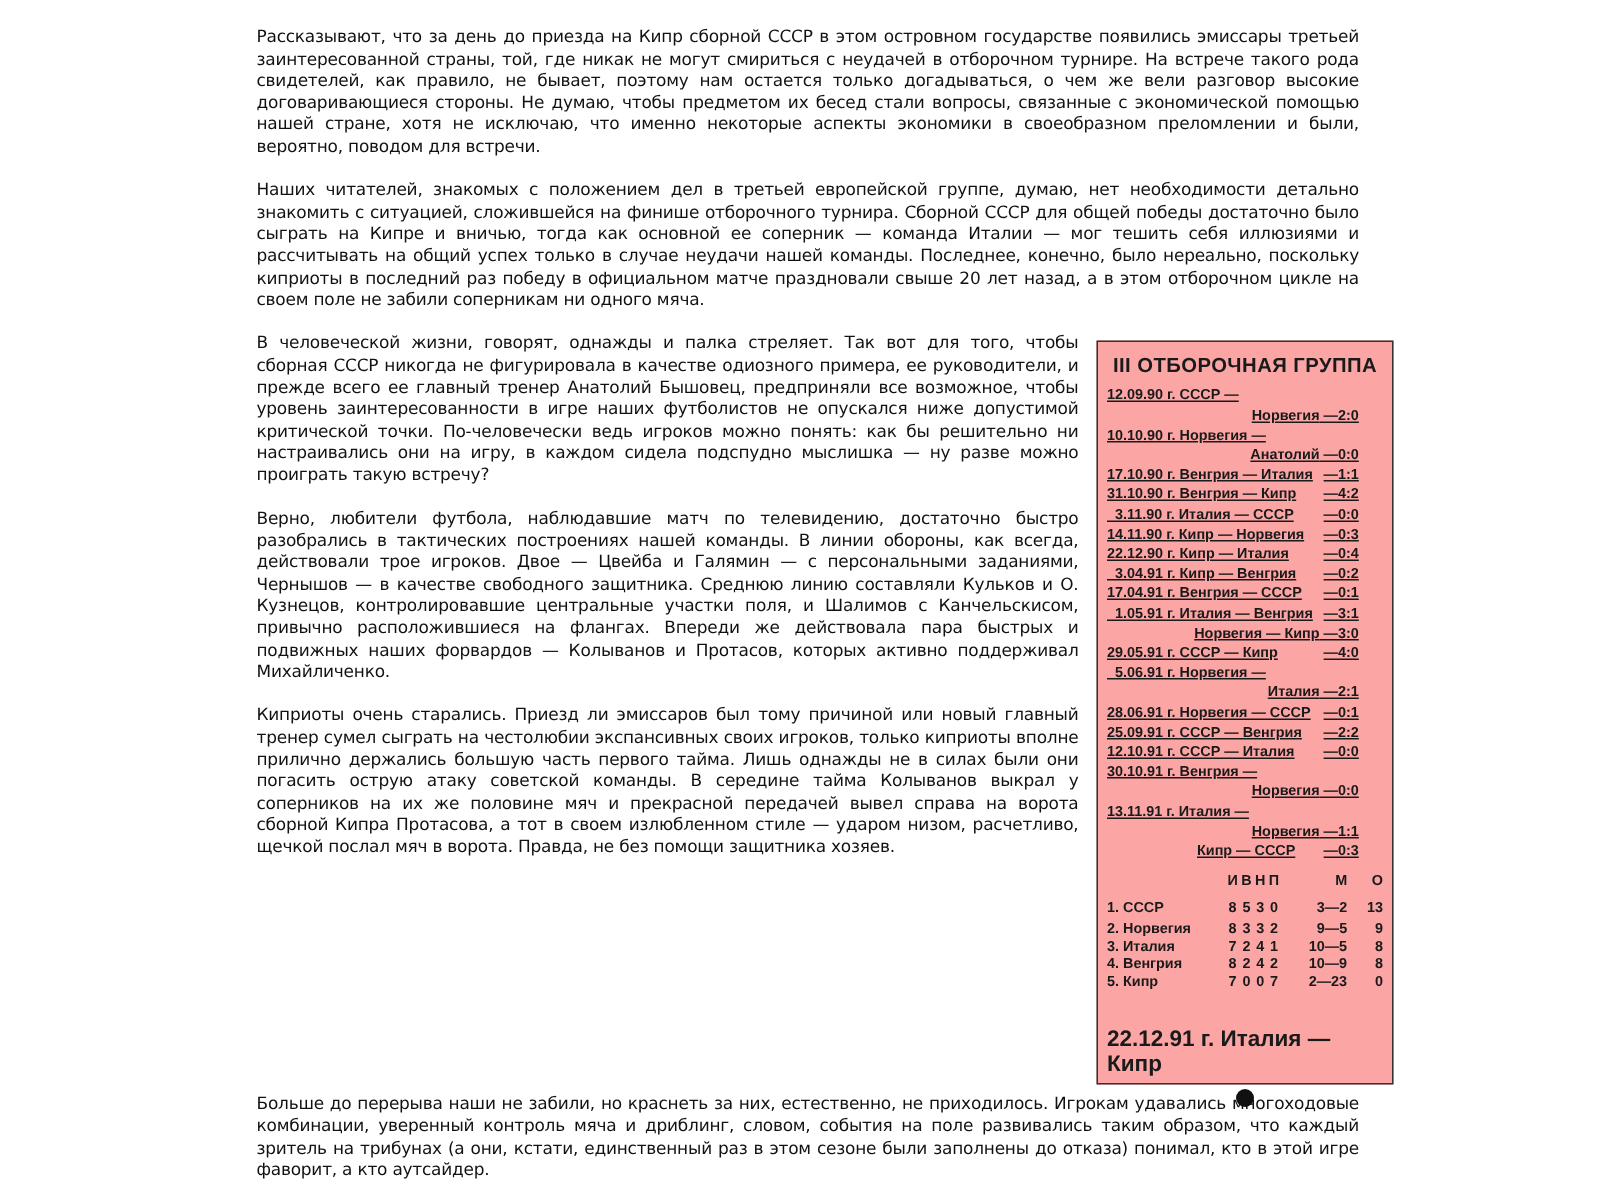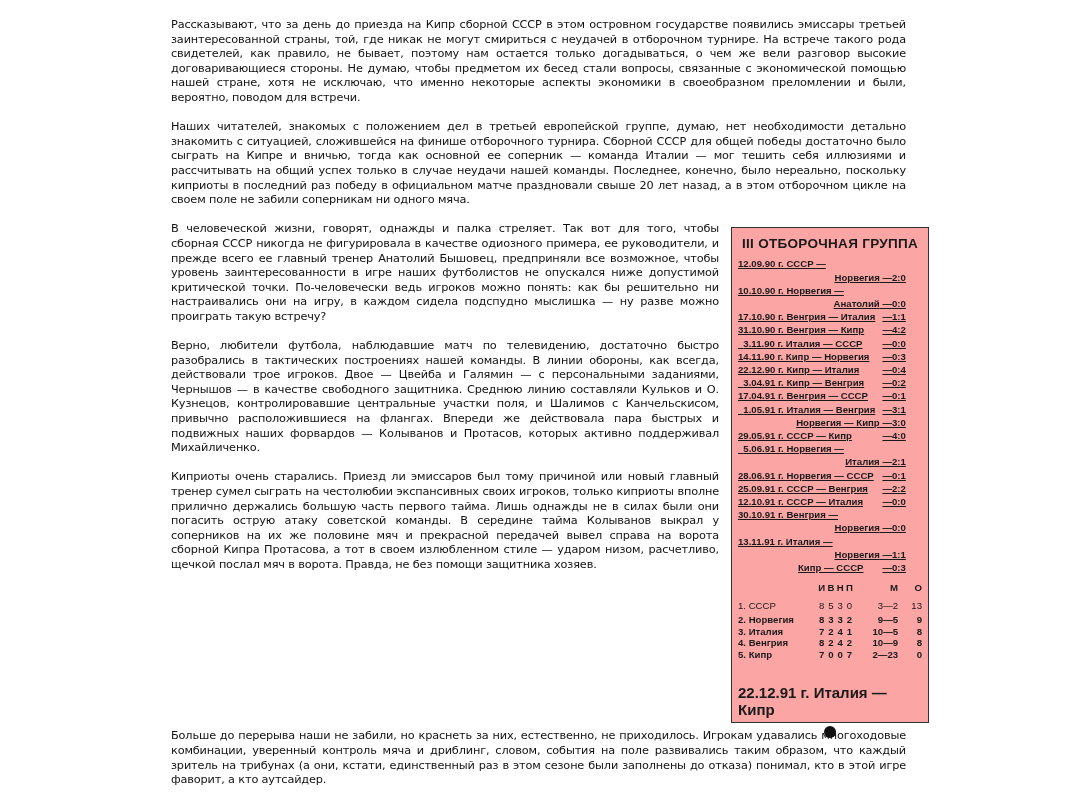--- a/index.html
+++ b/index.html
@@ -33,21 +33,21 @@
     }
     .fig-title { text-align: center; font-size: 13.5px; letter-spacing: 0.3px; margin: 2px 0 6px 0; }
     .match { font-size: 9.6px; line-height: 13.2px; white-space: nowrap; display: flex; text-decoration: underline; }
     .match.cont { justify-content: flex-end; }
     .match .spacer { flex: 1; }
     .match .score { display: inline-block; width: 30px; text-align: left; }
     .table { margin-top: 8px; font-size: 9.6px; }
     .table .hdr, .table .row { display: flex; line-height: 11.5px; white-space: nowrap; }
     .table .hdr { font-weight: bold; margin-bottom: 6px; }
     .table .row { font-weight: bold; }
-    .table .row.first { font-weight: normal; margin-bottom: 3px; }
+    .table .row.first { font-weight: bold; margin-bottom: 3px; }
     .c-team { width: 86px; }
     .c-n { width: 10px; text-align: center; }
     .c-m { width: 48px; text-align: right; }
     .c-o { width: 26px; text-align: right; }
     .fig-footer { font-weight: bold; font-size: 15px; margin-top: 24px; }
     .ball { width: 12px; height: 12px; border-radius: 50%; background: #111; margin: 8px auto 0 auto; }
     .clear { clear: both; }
   </style>
 </head>
 <body>

